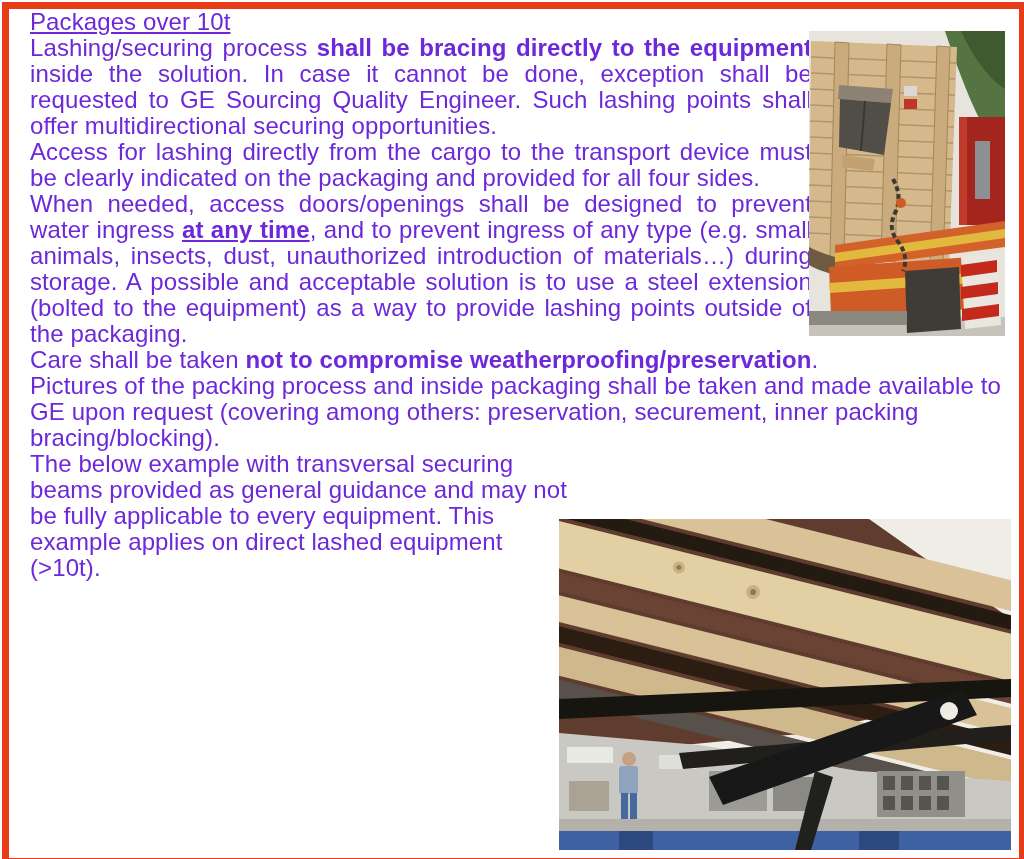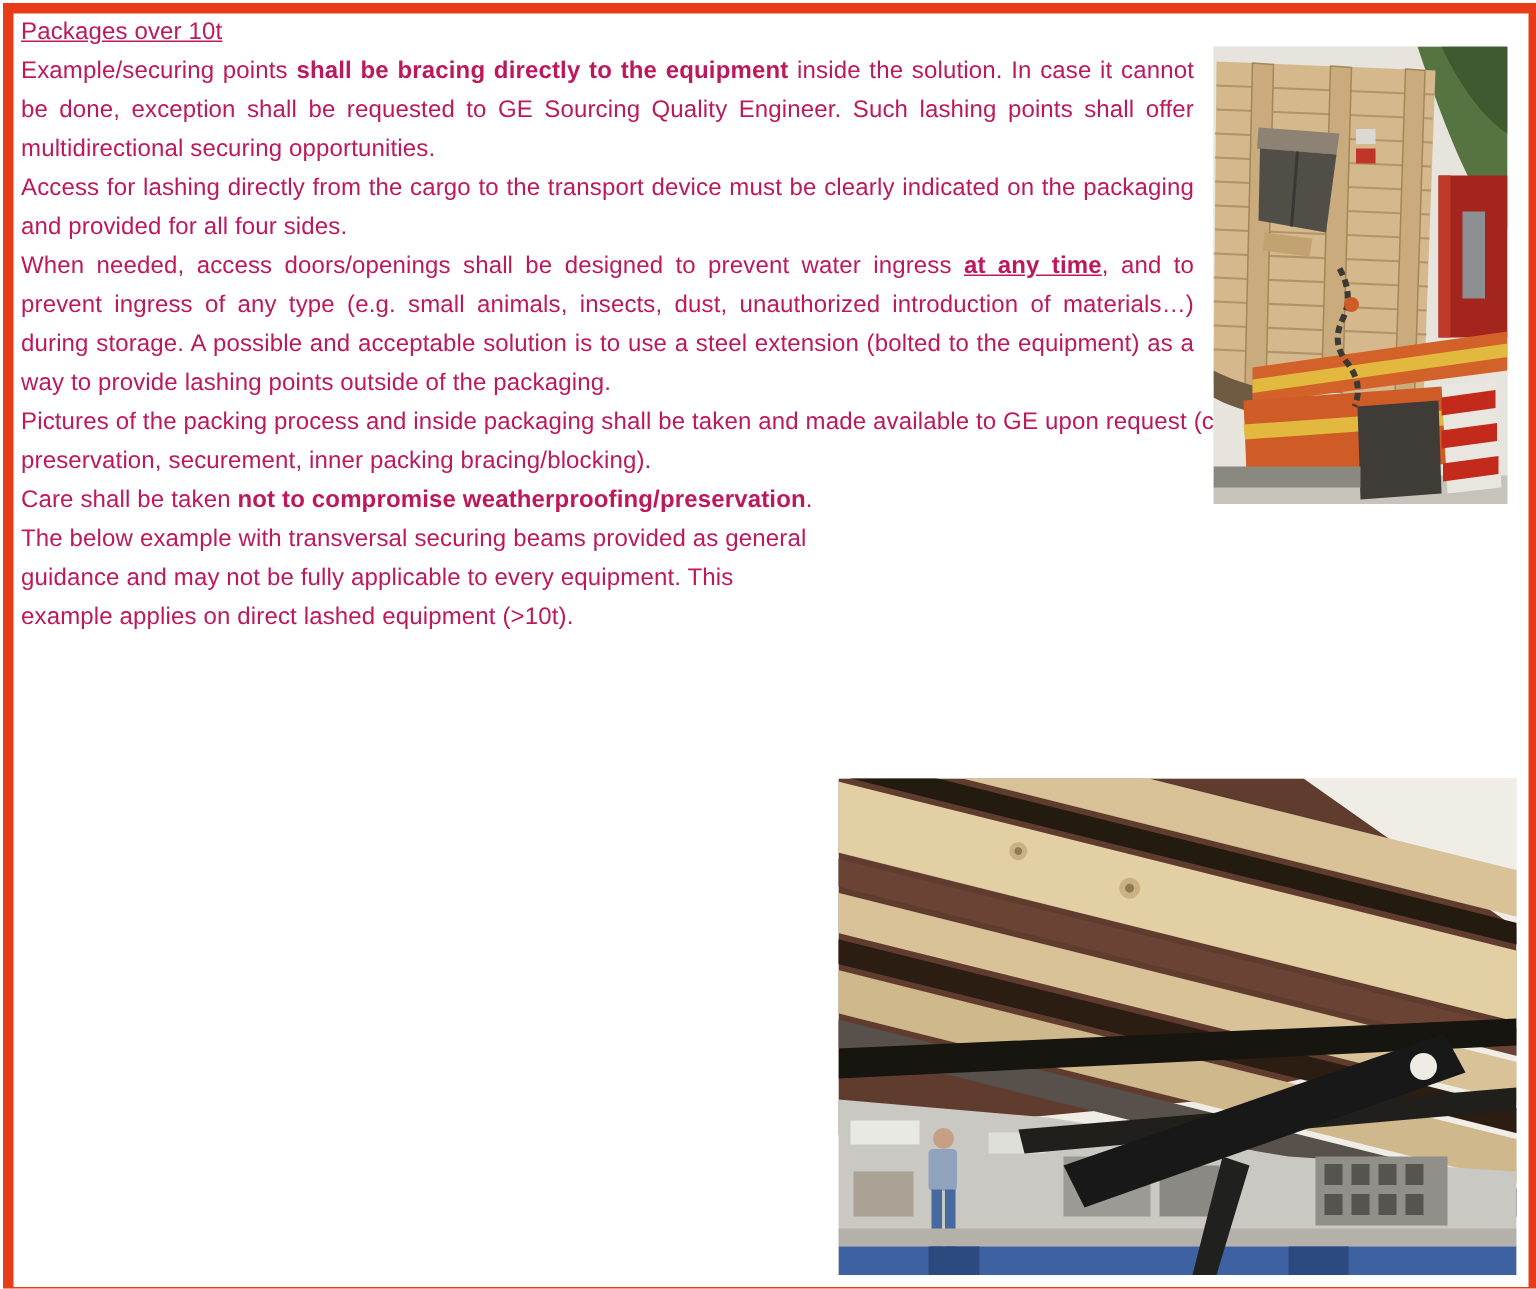--- a/index.html
+++ b/index.html
@@ -10,23 +10,23 @@
     position:relative;
   }
   .page {
     position:absolute; left:2px; top:2px;
     width:1010px; height:849px;
     border:7px solid #e83c18;
     background:#ffffff;
     overflow:hidden;
   }
   .text-col {
-    position:absolute; left:5px; top:0px; width:991px;
-    color:#be185d;
-    font-size:16px; line-height:26px;
+    position:absolute; left:21px; top:0px; width:991px;
+    color:#6d28d9;
+    font-size:24px; line-height:26px;
     letter-spacing:0.1px;
   }
   .block { margin:0; }
   .block + .block { }
   .tight { margin-top:0 !important; }
   .w-wrap  { width:782px; }
   .w-full  { width:990px; }
   .w-narrow{ width:540px; }
   .justify { text-align:justify; }
   .rb { font-weight:bold; }
@@ -37,29 +37,29 @@
   .photo2 { left:550px; top:510px; width:452px; height:331px; }
 </style>
 </head>
 <body>
 
 <div class="page">
 
   <div class="text-col">
     <div class="block heading"><span class="ru">Packages over 10t</span></div>
 
-    <p class="block w-wrap justify tight"><span>Example/securing points </span><span class="rb">shall be bracing directly to the equipment</span><span> inside the solution. In case it cannot be done, exception shall be requested to GE Sourcing Quality Engineer. Such lashing points shall offer multidirectional securing opportunities.</span></p>
+    <p class="block w-wrap justify tight"><span>Lashing/securing process </span><span class="rb">shall be bracing directly to the equipment</span><span> inside the solution. In case it cannot be done, exception shall be requested to GE Sourcing Quality Engineer. Such lashing points shall offer multidirectional securing opportunities.</span></p>
 
     <p class="block w-wrap justify"><span>Access for lashing directly from the cargo to the transport device must be clearly indicated on the packaging and provided for all four sides.</span></p>
 
     <p class="block w-wrap justify"><span>When needed, access doors/openings shall be designed to prevent water ingress </span><span class="rb ru">at any time</span><span>, and to prevent ingress of any type (e.g. small animals, insects, dust, unauthorized introduction of materials…) during storage. A possible and acceptable solution is to use a steel extension (bolted to the equipment) as a way to provide lashing points outside of the packaging.</span></p>
 
+    <p class="block w-full"><span>Care shall be taken </span><span class="rb">not to compromise weatherproofing/preservation</span><span>.</span></p>
+
     <p class="block w-full"><span>Pictures of the packing process and inside packaging shall be taken and made available to GE upon request (covering among others: preservation, securement, inner packing bracing/blocking).</span></p>
-
-    <p class="block w-full"><span>Care shall be taken </span><span class="rb">not to compromise weatherproofing/preservation</span><span>.</span></p>
 
 
     <p class="block w-narrow"><span>The below example with transversal securing beams provided as general guidance and may not be fully applicable to every equipment. This example applies on direct lashed equipment (&gt;10t).</span></p>
   </div>
 
   <figure class="photo photo1" role="img" aria-label="Wooden export crate secured with a chain lashing to an orange low-bed trailer with red and white hazard markings">
     <svg viewBox="0 0 196 305" preserveAspectRatio="none">
       <rect width="196" height="305" fill="#e6e4dd"></rect>
 
       <path d="M136,0 H196 V122 C178,112 158,66 136,0 Z" fill="#567441"></path>

